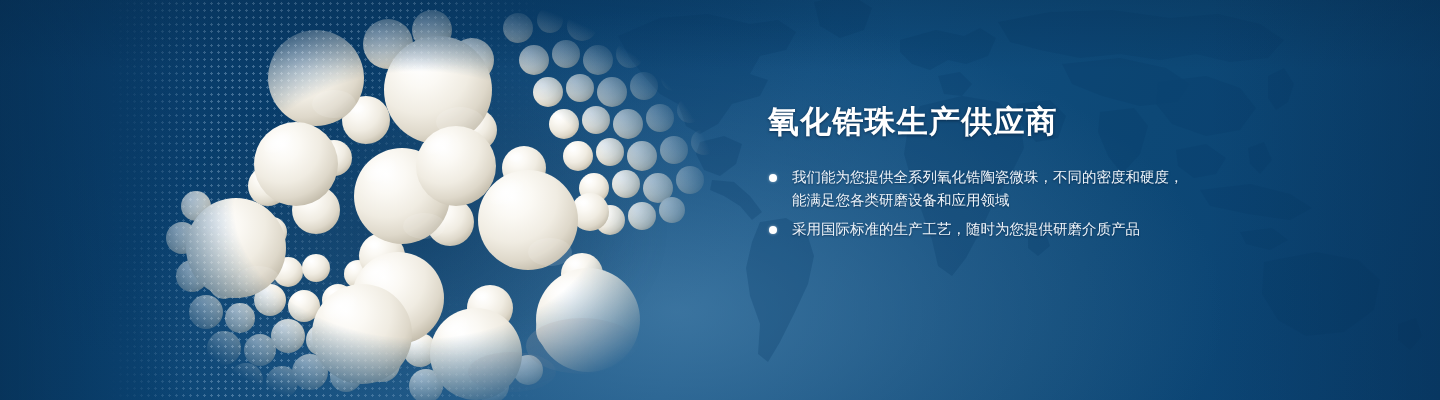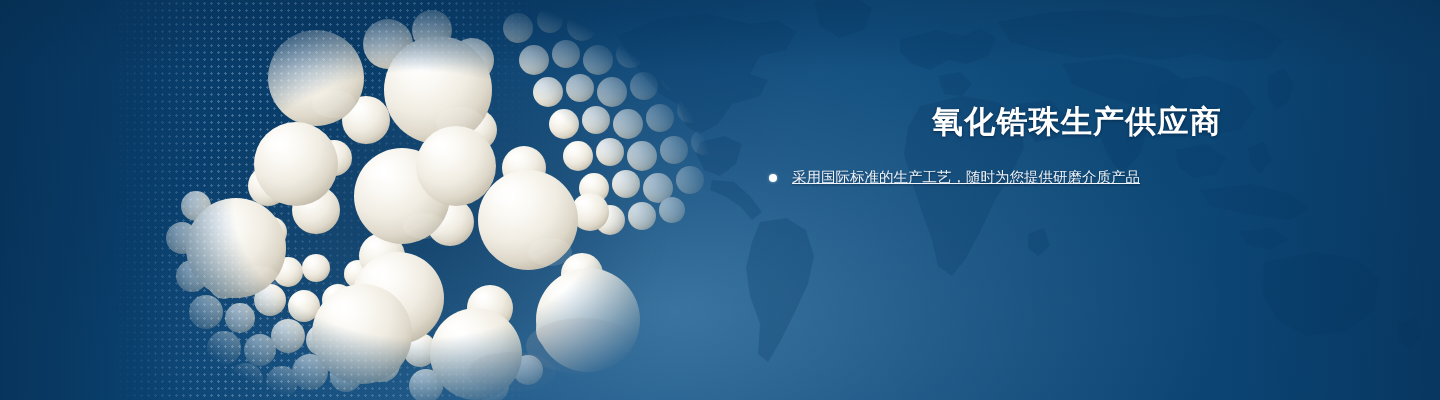--- a/index.html
+++ b/index.html
@@ -97,38 +97,37 @@
 
   .headline {
     margin: 0 0 26px 2px;
     font-size: 31px;
     line-height: 36px;
     font-weight: 600;
     color: #ffffff;
     letter-spacing: 1.2px;
     text-shadow: 0 1px 3px rgba(0,18,40,0.55);
     white-space: nowrap;
-    text-align: center;
   }
 
   .bullets {
     list-style: none;
     margin: 0;
     padding: 0;
   }
   .bullet {
     position: relative;
     padding-left: 26px;
     margin-bottom: 6px;
     font-size: 14.5px;
     line-height: 23px;
     color: #eef4fa;
     text-shadow: 0 1px 2px rgba(0,20,45,0.5);
   }
-  .bullet:last-child { margin-bottom: 16px; text-decoration: underline; }
+  .bullet:last-child { margin-bottom: 16px; }
   .bullet-dot {
     position: absolute;
     left: 3px;
     top: 8px;
     width: 8px;
     height: 8px;
     border-radius: 50%;
     background: #ffffff;
     box-shadow: 0 0 3px rgba(255,255,255,0.5);
   }
@@ -477,20 +476,25 @@
   </div>
 
   <div class="edge-shade"></div>
 
   <div class="copy">
 
     <h1 class="headline">氧化锆珠生产供应商</h1>
 
     <ul class="bullets">
 
+      <li class="bullet">
+        <span class="bullet-dot"></span>
+        <span class="bullet-line">我们能为您提供全系列氧化锆陶瓷微珠，不同的密度和硬度，</span>
+        <span class="bullet-line">能满足您各类研磨设备和应用领域</span>
+      </li>
 
 
       <li class="bullet">
         <span class="bullet-dot"></span>
         <span class="bullet-line">采用国际标准的生产工艺，随时为您提供研磨介质产品</span>
       </li>
 
     </ul>
   </div>
 

